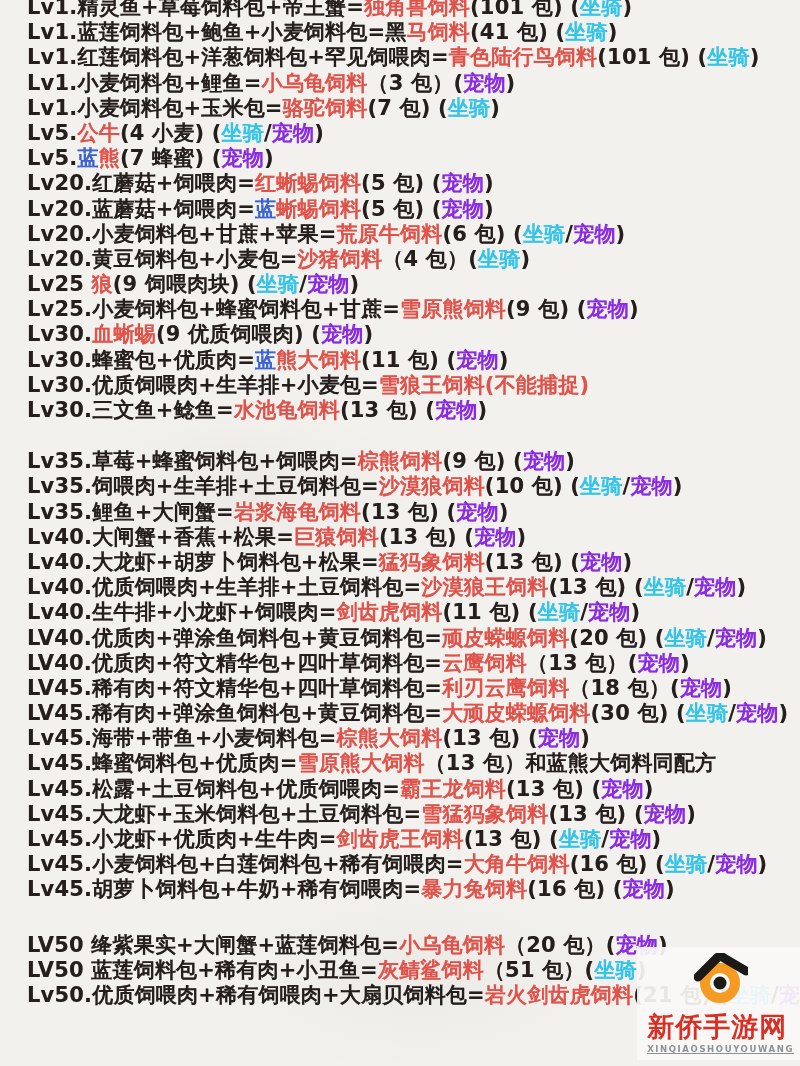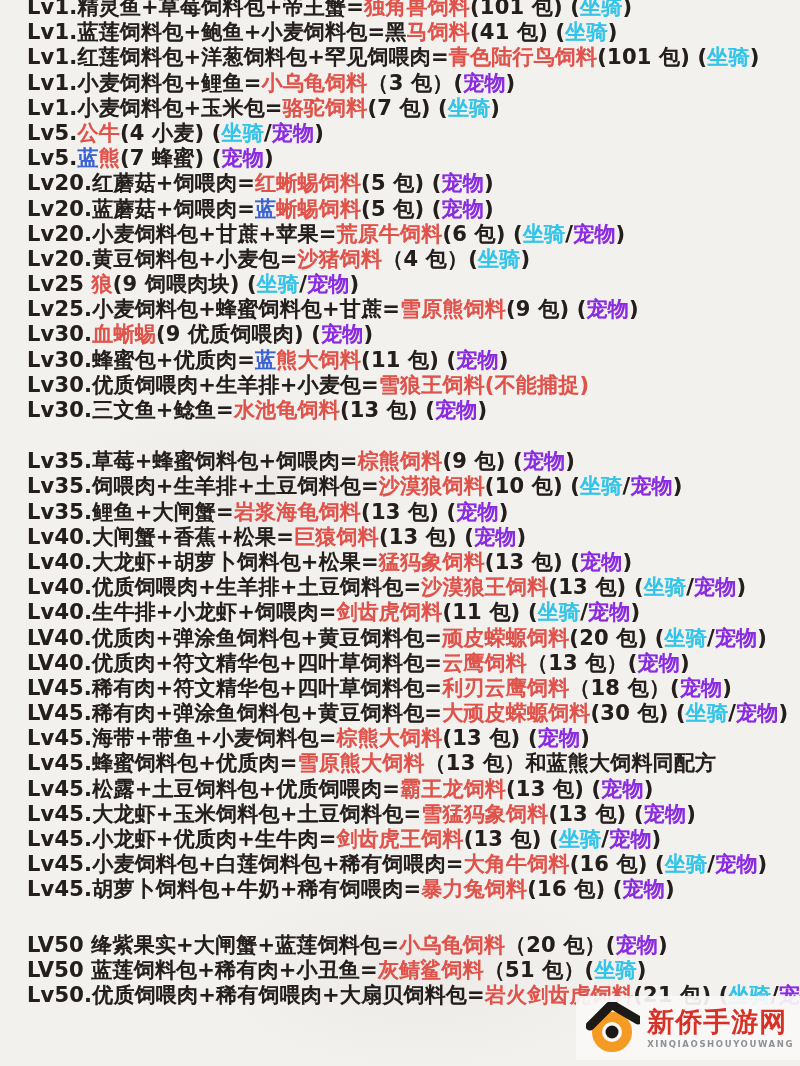--- a/index.html
+++ b/index.html
@@ -25,25 +25,26 @@
   .seg-t{color:var(--text);}
   .seg-r{color:var(--red); text-shadow:0 0 0.6px rgba(220,80,70,0.4);}
   .seg-b{color:var(--blue); text-shadow:0 0 0.6px rgba(60,99,210,0.4);}
   .seg-c{color:var(--cyan); text-shadow:0 0 0.6px rgba(51,196,233,0.4);}
   .seg-p{color:var(--purple); text-shadow:0 0 0.6px rgba(138,43,226,0.4);}
   .watermark{
     position:absolute; right:0; bottom:6px;
     display:flex; align-items:center; gap:7px;
     padding:6px 6px 6px 10px;
     background:rgba(250,249,247,0.92);
+    flex-direction:column;
   }
   .wm-icon{ width:54px; height:52px; flex:0 0 auto; }
   .wm-text{ display:flex; flex-direction:column; align-items:flex-start; }
   .wm-title{ font-size:27px; font-weight:700; color:var(--wm-red); letter-spacing:1px; line-height:30px; }
-  .wm-sub{ font-size:8.5px; font-weight:700; color:var(--wm-gray); letter-spacing:1.6px; margin-top:2px; }
+  .wm-sub{ font-size:8.5px; font-weight:700; color:var(--wm-gray); letter-spacing:1.6px; margin-top:2px;text-decoration:underline; }
 </style>
 </head>
 <body>
 
 <div class="recipe-list">
     <div class="line"><span class="seg-t">Lv1.精灵鱼+草莓饲料包+帝王蟹=</span><span class="seg-r">独角兽饲料</span><span class="seg-t">(101 包) (</span><span class="seg-c">坐骑</span><span class="seg-t">)</span></div>
     <div class="line"><span class="seg-t">Lv1.蓝莲饲料包+鲍鱼+小麦饲料包=</span><span class="seg-t">黑</span><span class="seg-r">马饲料</span><span class="seg-t">(41 包) (</span><span class="seg-c">坐骑</span><span class="seg-t">)</span></div>
     <div class="line"><span class="seg-t">Lv1.红莲饲料包+洋葱饲料包+罕见饲喂肉=</span><span class="seg-r">青色陆行鸟饲料</span><span class="seg-t">(101 包) (</span><span class="seg-c">坐骑</span><span class="seg-t">)</span></div>
     <div class="line"><span class="seg-t">Lv1.小麦饲料包+鲤鱼=</span><span class="seg-r">小乌龟饲料</span><span class="seg-t">（3 包）(</span><span class="seg-p">宠物</span><span class="seg-t">)</span></div>
     <div class="line"><span class="seg-t">Lv1.小麦饲料包+玉米包=</span><span class="seg-r">骆驼饲料</span><span class="seg-t">(7 包) (</span><span class="seg-c">坐骑</span><span class="seg-t">)</span></div>

